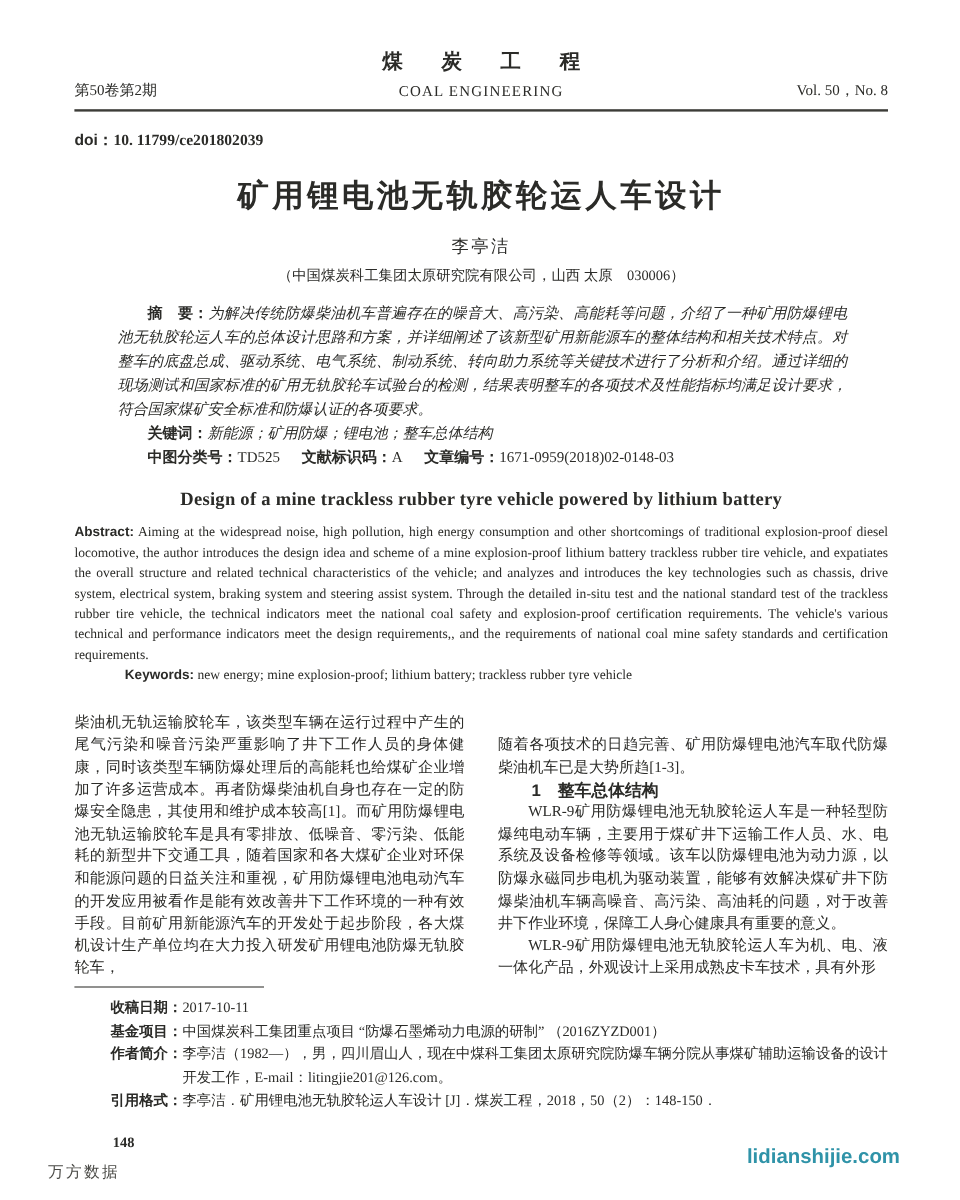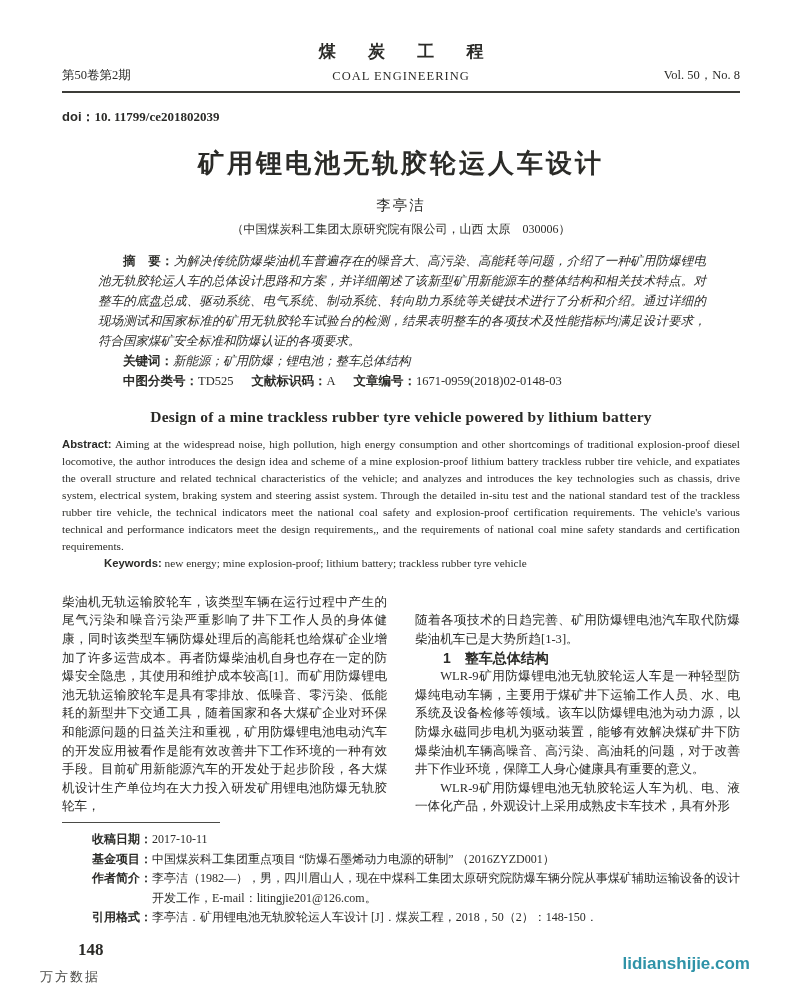--- a/index.html
+++ b/index.html
@@ -61,21 +61,21 @@
   .section-heading {
     font-family:"Liberation Sans", sans-serif; font-weight:bold;
     font-size:14px; margin:11px 0 11px; text-indent:0; text-align:left;
   }
   .section-heading .sec-num { margin-right:14px; }
   
   .fn-sep { width:158px; border-bottom:1.5px solid #4a4a46; margin-top:6px; }
   .footnotes { margin:7px 0 0 30px; font-size:12px; line-height:19.5px; text-align:justify; }
   .fn-item { padding-left:5em; text-indent:-5em; margin:0; }
   
-  .page-num { position:absolute; left:78px; bottom:40px; font-size:17px; font-weight:bold; }
+  .page-num { position:absolute; left:94px; bottom:40px; font-size:12px; font-weight:bold; }
   .wanfang  { position:absolute; left:40px; bottom:14px; font-size:13px; color:#4a4a46; letter-spacing:2px; }
   .site-mark {
     position:absolute; right:50px; bottom:26px;
     font-family:"Liberation Sans", sans-serif;
     font-size:17px; font-weight:600; color:#2f93a8;
   }
 </style>
 </head>
 <body>
 

